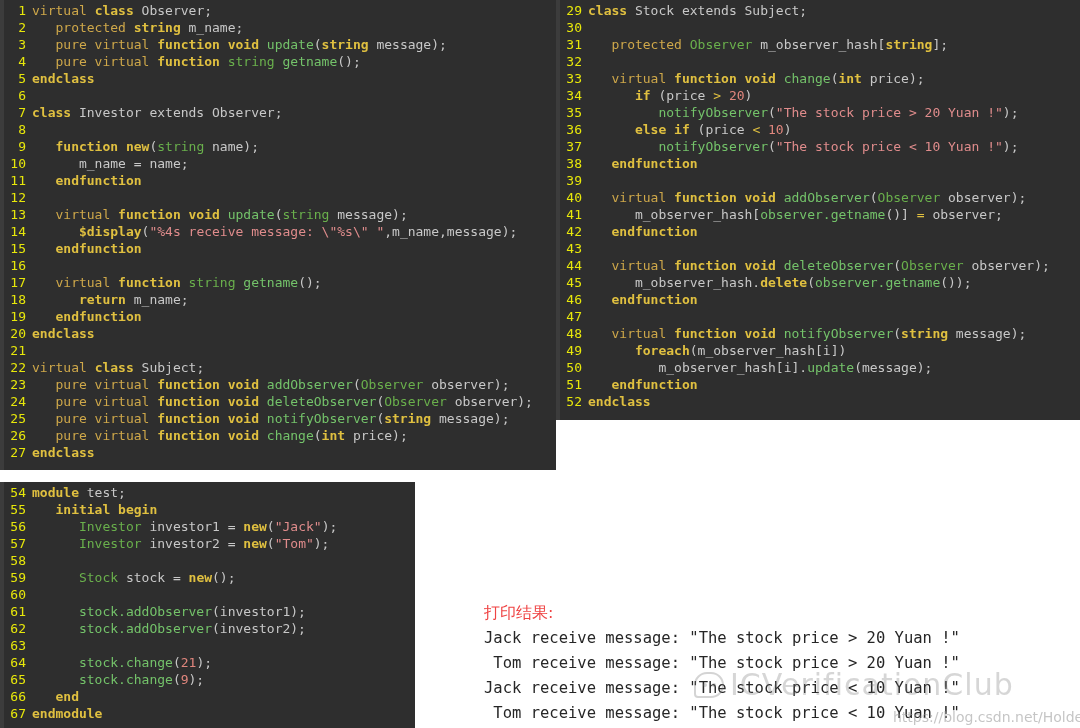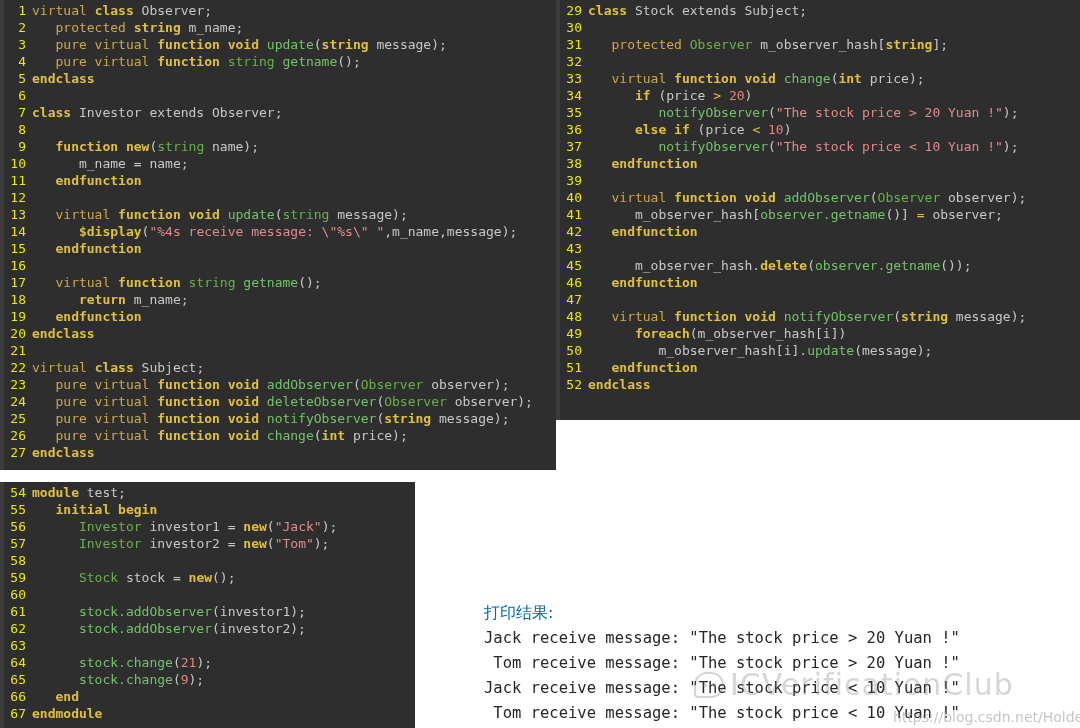--- a/index.html
+++ b/index.html
@@ -64,21 +64,21 @@
 
   
   .result-area{
     position:absolute;
     color:#222222;
     font-family:"DejaVu Sans Mono","Liberation Mono",monospace;
   }
   .result-title{
     font-size:16px;
     line-height:26px;
-    color:#0369a1;
+    color:#ef4444;
     font-family:"DejaVu Sans","Liberation Sans",sans-serif;
     white-space:pre;
   }
   .result-line{
     font-size:15.5px;
     line-height:25px;
     white-space:pre;
     color:#262626;
   }
 
@@ -167,20 +167,21 @@
       <div class="ln-row"><span class="ln-num">34</span><span class="ln-code"><span class="t-plain">      </span><span class="t-kw">if</span><span class="t-plain"> (price </span><span class="t-op">&gt;</span><span class="t-plain"> </span><span class="t-num">20</span><span class="t-plain">)</span></span></div>
       <div class="ln-row"><span class="ln-num">35</span><span class="ln-code"><span class="t-plain">         </span><span class="t-fn">notifyObserver</span><span class="t-plain">(</span><span class="t-str">"The stock price &gt; 20 Yuan !"</span><span class="t-plain">);</span></span></div>
       <div class="ln-row"><span class="ln-num">36</span><span class="ln-code"><span class="t-plain">      </span><span class="t-kw">else if</span><span class="t-plain"> (price </span><span class="t-op">&lt;</span><span class="t-plain"> </span><span class="t-num">10</span><span class="t-plain">)</span></span></div>
       <div class="ln-row"><span class="ln-num">37</span><span class="ln-code"><span class="t-plain">         </span><span class="t-fn">notifyObserver</span><span class="t-plain">(</span><span class="t-str">"The stock price &lt; 10 Yuan !"</span><span class="t-plain">);</span></span></div>
       <div class="ln-row"><span class="ln-num">38</span><span class="ln-code"><span class="t-plain">   </span><span class="t-kw">endfunction</span></span></div>
       <div class="ln-row"><span class="ln-num">39</span><span class="ln-code"></span></div>
       <div class="ln-row"><span class="ln-num">40</span><span class="ln-code"><span class="t-kw2">   virtual </span><span class="t-kw">function void</span><span class="t-plain"> </span><span class="t-fn">addObserver</span><span class="t-plain">(</span><span class="t-type">Observer</span><span class="t-plain"> observer);</span></span></div>
       <div class="ln-row"><span class="ln-num">41</span><span class="ln-code"><span class="t-plain">      m_observer_hash[</span><span class="t-fn">observer.getname</span><span class="t-plain">()] </span><span class="t-op">=</span><span class="t-plain"> observer;</span></span></div>
       <div class="ln-row"><span class="ln-num">42</span><span class="ln-code"><span class="t-plain">   </span><span class="t-kw">endfunction</span></span></div>
       <div class="ln-row"><span class="ln-num">43</span><span class="ln-code"></span></div>
+      <div class="ln-row"><span class="ln-num">44</span><span class="ln-code"><span class="t-kw2">   virtual </span><span class="t-kw">function void</span><span class="t-plain"> </span><span class="t-fn">deleteObserver</span><span class="t-plain">(</span><span class="t-type">Observer</span><span class="t-plain"> observer);</span></span></div>
       <div class="ln-row"><span class="ln-num">45</span><span class="ln-code"><span class="t-plain">      m_observer_hash.</span><span class="t-kw">delete</span><span class="t-plain">(</span><span class="t-fn">observer.getname</span><span class="t-plain">());</span></span></div>
       <div class="ln-row"><span class="ln-num">46</span><span class="ln-code"><span class="t-plain">   </span><span class="t-kw">endfunction</span></span></div>
       <div class="ln-row"><span class="ln-num">47</span><span class="ln-code"></span></div>
       <div class="ln-row"><span class="ln-num">48</span><span class="ln-code"><span class="t-kw2">   virtual </span><span class="t-kw">function void</span><span class="t-plain"> </span><span class="t-fn">notifyObserver</span><span class="t-plain">(</span><span class="t-kw">string</span><span class="t-plain"> message);</span></span></div>
       <div class="ln-row"><span class="ln-num">49</span><span class="ln-code"><span class="t-plain">      </span><span class="t-kw">foreach</span><span class="t-plain">(m_observer_hash[i])</span></span></div>
       <div class="ln-row"><span class="ln-num">50</span><span class="ln-code"><span class="t-plain">         m_observer_hash[i].</span><span class="t-fn">update</span><span class="t-plain">(message);</span></span></div>
       <div class="ln-row"><span class="ln-num">51</span><span class="ln-code"><span class="t-plain">   </span><span class="t-kw">endfunction</span></span></div>
       <div class="ln-row"><span class="ln-num">52</span><span class="ln-code"><span class="t-kw">endclass</span></span></div>
     </div>
 </div>

